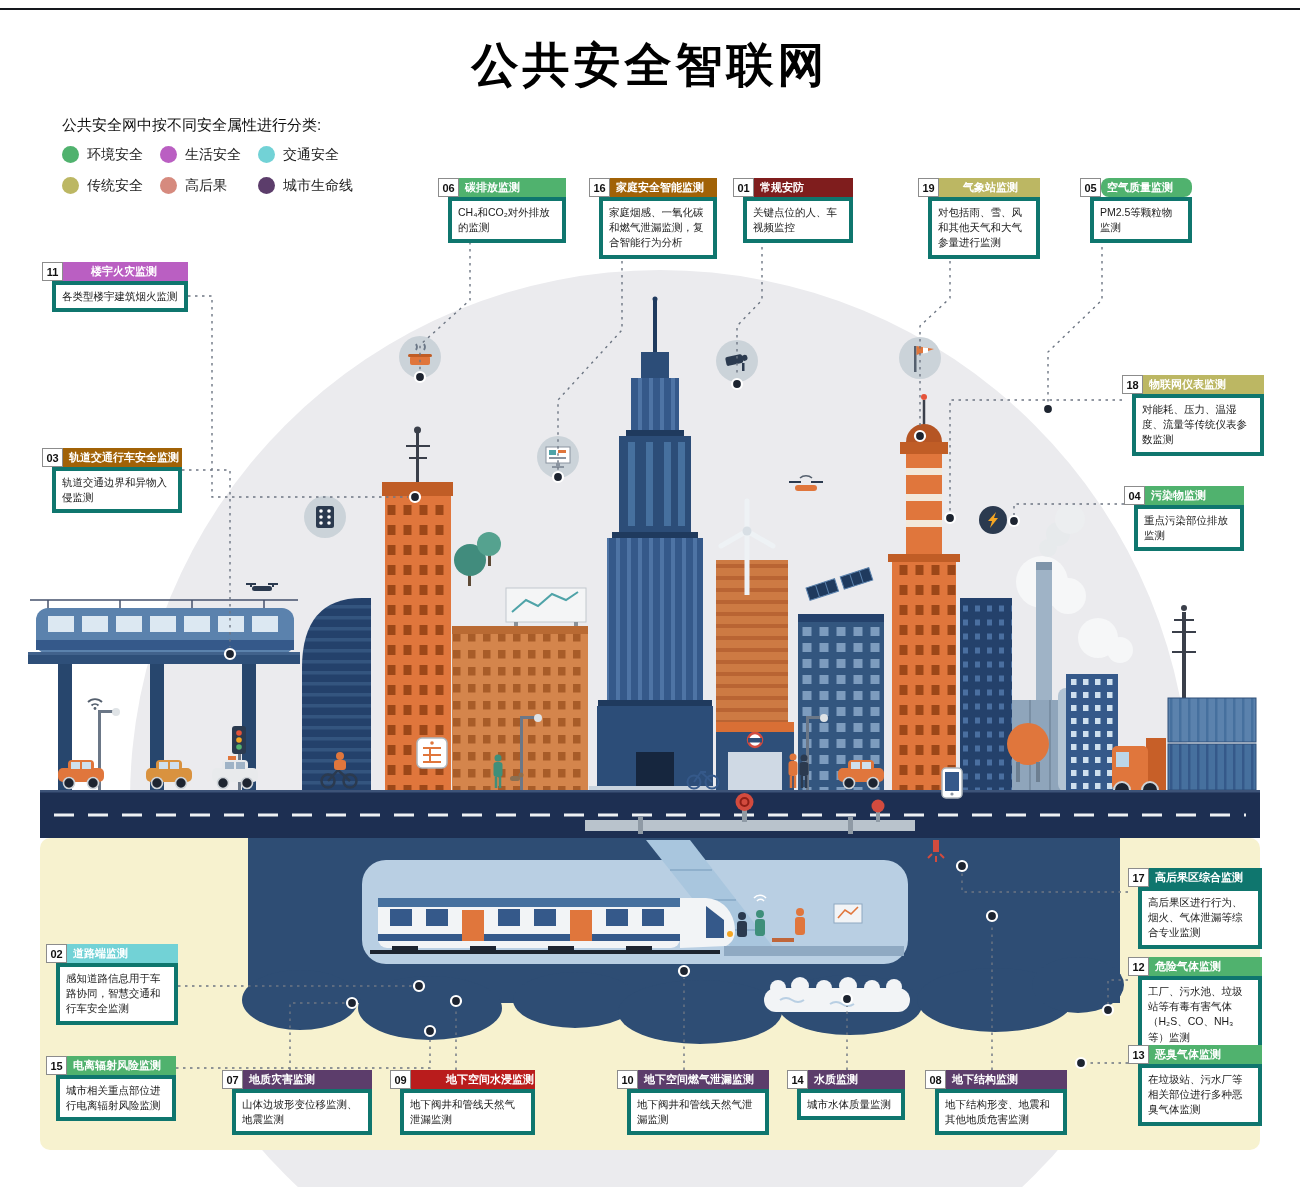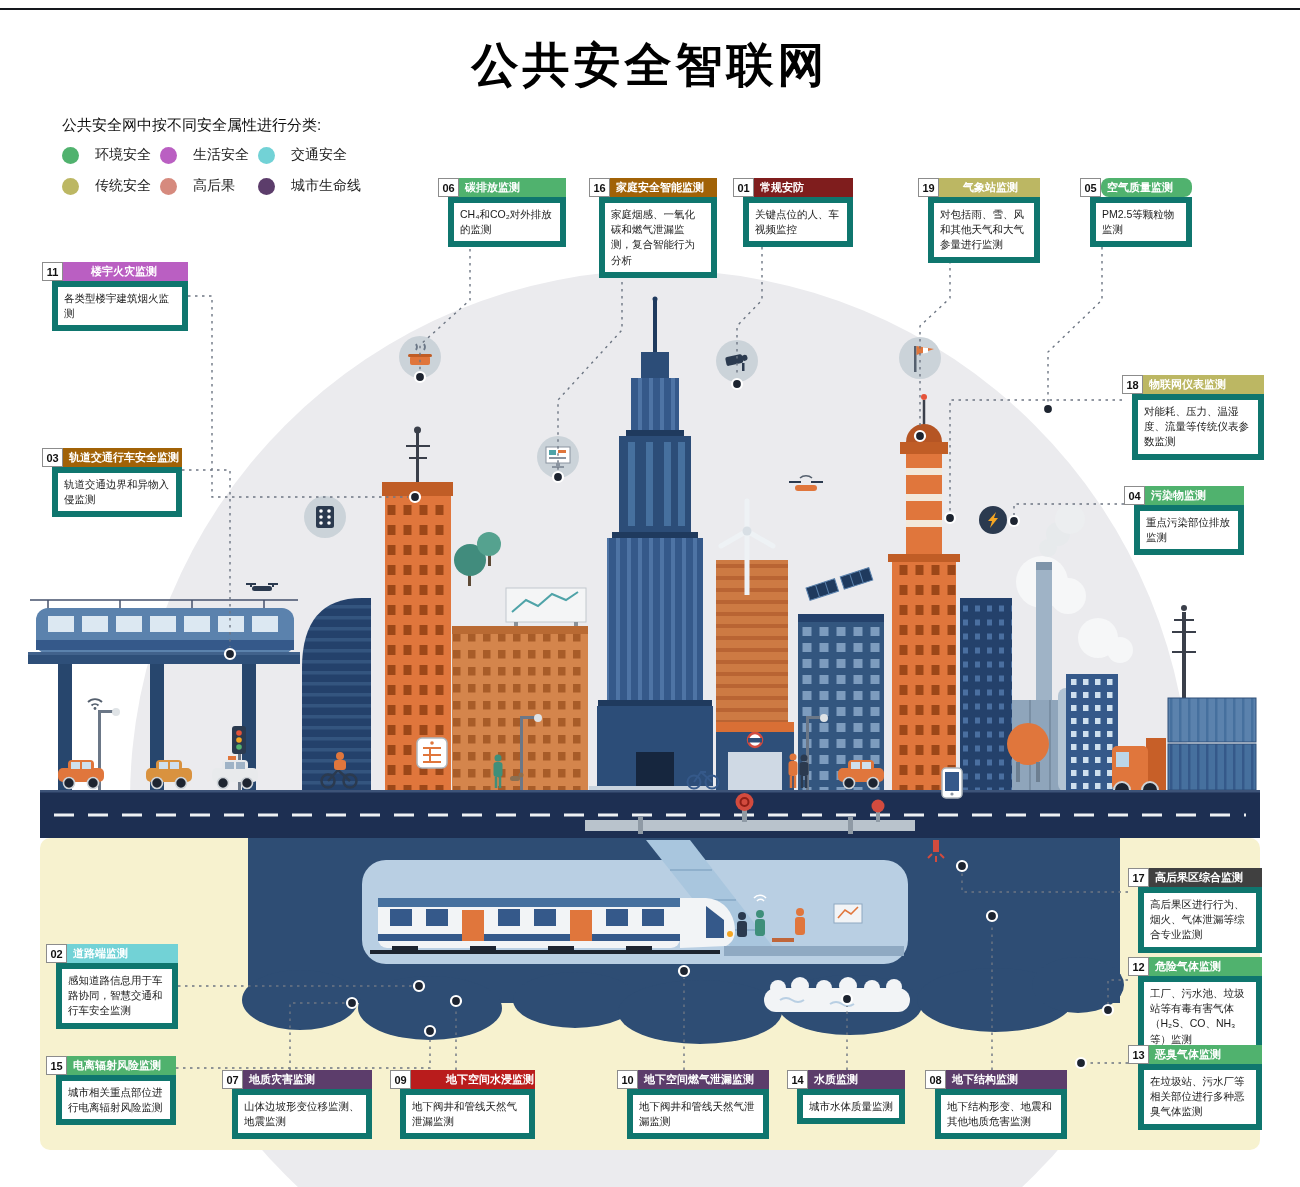--- a/index.html
+++ b/index.html
@@ -4,30 +4,30 @@
 <style>
   html,body{margin:0;padding:0;background:#fff}
   .stage{position:relative;width:1300px;height:1187px;background:#fff;overflow:hidden;
          font-family:"Liberation Sans","DejaVu Sans",sans-serif;}
   .topline{position:absolute;left:0;top:8px;width:1300px;height:2px;background:#15181d}
   .title{position:absolute;left:0;top:34px;width:100%;text-align:center;
          font-size:47px;font-weight:bold;color:#000;letter-spacing:4px}
   .subtitle{position:absolute;left:62px;top:116px;font-size:15px;color:#111}
   .legend{position:absolute;left:62px;top:146px;display:grid;
           grid-template-columns:98px 98px 122px;row-gap:13px;column-gap:0}
-  .lg-item{display:flex;align-items:flex-end;gap:16px;font-size:14px;color:#222;white-space:nowrap}
+  .lg-item{display:flex;align-items:flex-start;gap:8px;font-size:14px;color:#222;white-space:nowrap}
   .lg-dot{width:17px;height:17px;border-radius:50%;flex:0 0 17px}
   .scene{position:absolute;left:0;top:0;width:1300px;height:1187px}
   .callout{position:absolute;font-size:10.5px;z-index:5}
   .co-head{display:flex;height:19px}
   .co-num{width:21px;background:#fff;border:1px solid #8c8c8c;color:#111;font-weight:bold;
           font-size:11px;display:flex;align-items:center;justify-content:center;box-sizing:border-box}
   .co-title{flex:1;color:#fff;font-weight:bold;font-size:11px;display:flex;align-items:center;
             padding-left:6px;white-space:nowrap;overflow:hidden}
-  .co-desc{margin-left:10px;background:#fff;border:6px solid #0f766e;padding:4px 6px;
+  .co-desc{margin-left:10px;background:#fff;border:4px solid #0f766e;padding:4px 6px;
            line-height:1.45;color:#1a1a1a}
 </style>
 </head>
 <body>
 
 <div class="stage">
   <div class="topline"></div>
   <div class="title">公共安全智联网</div>
   <div class="subtitle">公共安全网中按不同安全属性进行分类:</div>
 
@@ -627,21 +627,21 @@
   <div class="callout" style="left:1124px;top:486px;width:120px">
     <div class="co-head">
         <span class="co-num">04</span>
         <span class="co-title" style="background: rgb(80, 178, 110);">污染物监测</span>
       </div>
     <div class="co-desc">重点污染部位排放监测</div>
   </div>
   <div class="callout" style="left:1128px;top:868px;width:134px">
     <div class="co-head">
         <span class="co-num">17</span>
-        <span class="co-title" style="background: #404040;">高后果区综合监测</span>
+        <span class="co-title" style="background: #0f766e;">高后果区综合监测</span>
       </div>
     <div class="co-desc">高后果区进行行为、烟火、气体泄漏等综合专业监测</div>
   </div>
   <div class="callout" style="left:46px;top:944px;width:132px">
     <div class="co-head">
         <span class="co-num">02</span>
         <span class="co-title" style="background: rgb(114, 210, 214);">道路端监测</span>
       </div>
     <div class="co-desc">感知道路信息用于车路协同，智慧交通和行车安全监测</div>
   </div>

